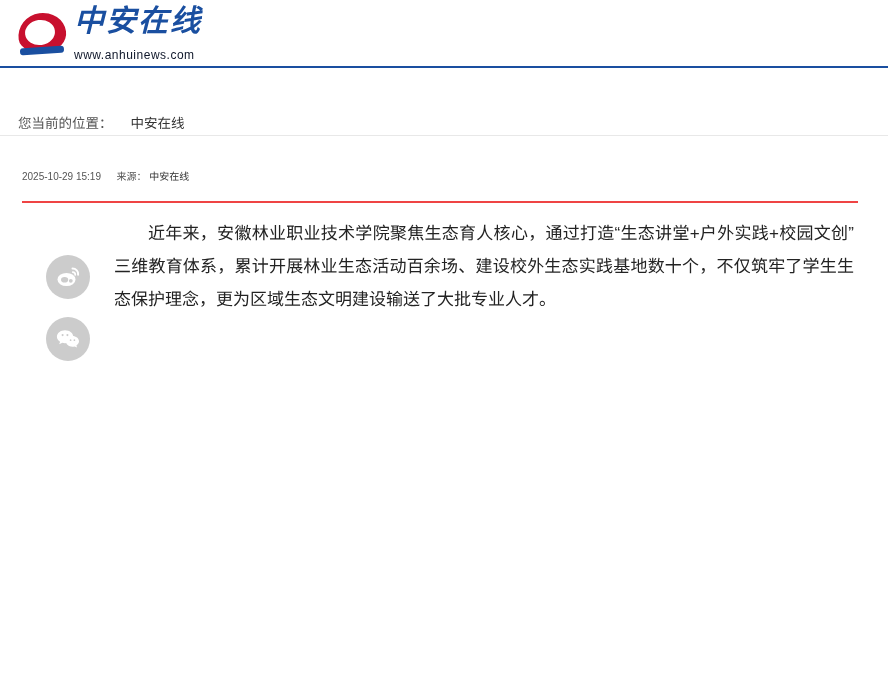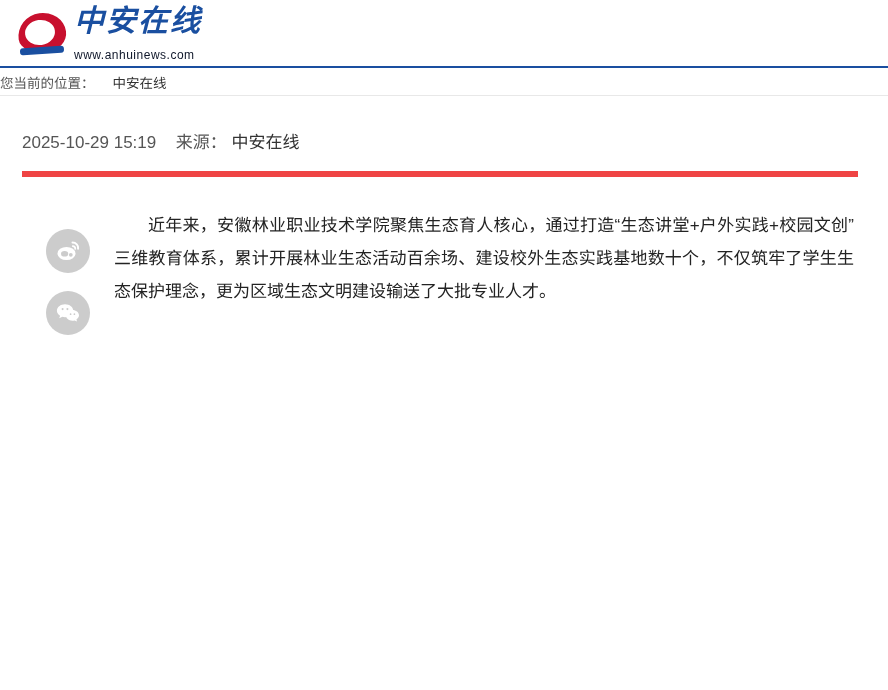--- a/index.html
+++ b/index.html
@@ -79,24 +79,26 @@
     font-size: 12px;
     color: #0f172a;
     letter-spacing: 0.5px;
   }
 
   
   .breadcrumb {
     height: 28px;
     display: flex;
     align-items: center;
+    padding-left: 18px;
     font-size: 13.5px;
     color: #555;
     border-bottom: 1px solid #e8e8e8;
     box-sizing: border-box;
+    margin-top: 40px;
   }
   .breadcrumb .bc-label { color: #555; }
   .breadcrumb .bc-sep { display: inline-block; width: 18px; }
   .breadcrumb .bc-link {
     color: #333;
     text-decoration: none;
     cursor: pointer;
   }
 
   
@@ -108,24 +110,24 @@
     margin: 30px 0 0 0;
     font-family: "Liberation Sans", sans-serif;
     font-size: 30px;
     line-height: 1.45;
     font-weight: bold;
     color: #1a1a1a;
     letter-spacing: 0.5px;
   }
   .article-meta {
     margin-top: 32px;
-    font-size: 17px;
+    font-size: 10px;
     color: #555;
     padding-bottom: 18px;
-    border-bottom: 6px solid #ef4444;
+    border-bottom: 2px solid #ef4444;
   }
   .article-meta .meta-gap { display: inline-block; width: 10px; }
   .article-meta .meta-src-label { color: #555; }
   .article-meta .meta-src { color: #333; }
 
   
   .body-area {
     display: flex;
     margin-top: 14px;
   }
@@ -146,21 +148,20 @@
     display: flex;
     align-items: center;
     justify-content: center;
     cursor: pointer;
   }
   .share-btn svg { display: block; }
 
   .article-body {
     flex: 1 1 auto;
     padding-right: 4px;
-    margin-top: 18px;
   }
   .article-body p {
     margin: 0 0 22px 0;
     font-family: "Liberation Sans", sans-serif;
     font-size: 17px;
     line-height: 1.95;
     color: #232323;
     text-align: justify;
     text-indent: 2em;
   }

